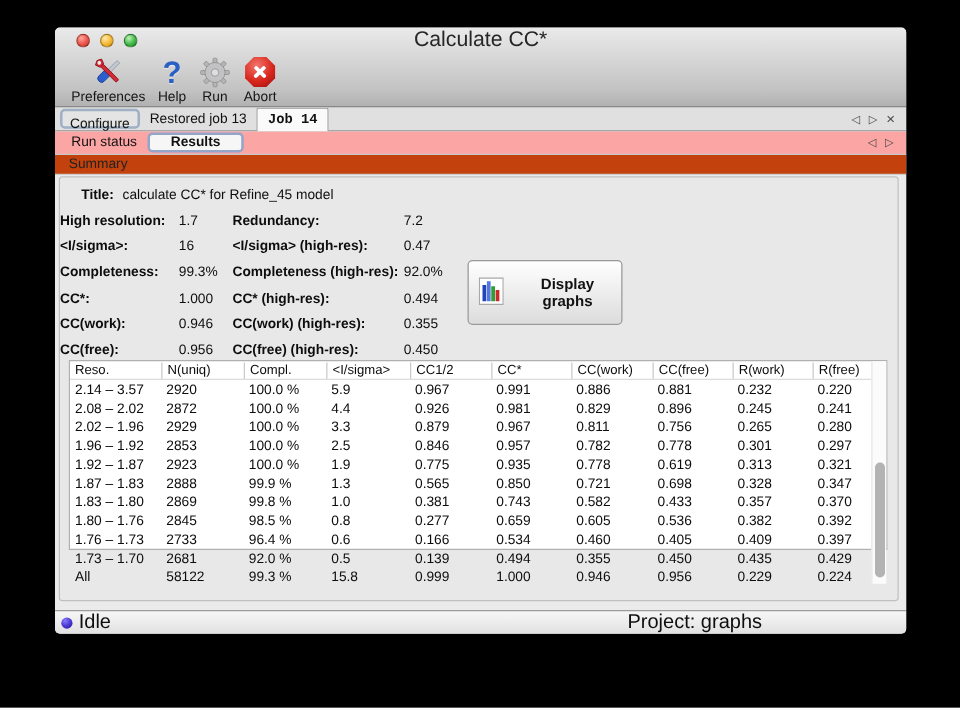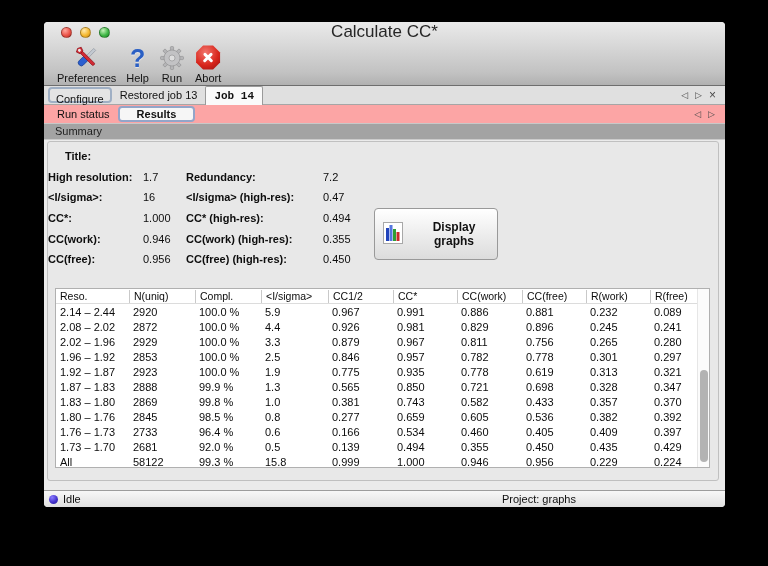--- a/index.html
+++ b/index.html
@@ -56,21 +56,21 @@
   .navtri { font-size:9px; }
   .navx { font-size:12px; line-height:10px; }
 
   .tabrow2 { flex:0 0 19px; background:#fca5a5; border-bottom:1px solid #c8c8c8;
              display:flex; align-items:center; font-size:11px; padding-left:5px; }
   .subtab { padding:0 8px; color:#111; }
   .subtab.selected { font-weight:bold; border:2px solid #93a5c9; border-radius:4px;
                      background:#f6f6f6; height:16px; line-height:12px; padding:0 17px; }
   .tabrow2 .tabnav { padding-right:10px; }
 
-  .sectionstrip { flex:0 0 16px; background:#a3a3a3; border-bottom:1px solid #cbcbcb;
+  .sectionstrip { flex:0 0 16px; background:#c2410c; border-bottom:1px solid #cbcbcb;
                   font-size:11px; color:#222; line-height:15px; padding-left:11px; }
 
   
   .content { flex:1; background:#ebebeb; position:relative; }
   .panel { position:absolute; left:3px; top:1px; width:672px; height:340px;
            background:#e8e8e8; border:1px solid #c0c0c0; border-radius:3px;text-decoration:underline; }
 
   .srows { position:absolute; left:0; top:4px; right:0; }
   .srow { height:20.6px; display:flex; align-items:center; font-size:11px; color:#0d0d0d;
           white-space:nowrap; }
@@ -80,39 +80,39 @@
   .sl2 { width:137px; font-weight:bold; }
 
   .graphs-btn { position:absolute; left:326px; top:66px; width:124px; height:52px;
     display:flex; align-items:center; gap:8px; padding-left:8px;
     background:linear-gradient(#ffffff,#efefef 45%,#dcdcdc);
     border:1px solid #999; border-radius:4px; font-size:12px; font-weight:bold; color:#111;
     font-family:"Liberation Sans", sans-serif; cursor:default;
     box-shadow:inset 0 1px 0 rgba(255,255,255,.7); }
 
   
-  .dtable { position:absolute; left:7px; top:146px; width:655px; height:180px;
+  .dtable { position:absolute; left:7px; top:146px; width:655px; height:152px;
             background:#fff; border:1px solid #b0b0b0; font-size:11px; color:#0c0c0c; }
   .thead, .trr { display:grid;
     grid-template-columns:73px 66px 66px 67px 65px 64px 65px 64px 64px 59px;
     height:15px; align-items:center; white-space:nowrap; }
   .thead { font-size:10.5px; border-bottom:1px solid #dcdcdc; }
   .th { padding-left:4px; border-left:1px solid #c9c9c9; height:13px; line-height:13px;
         overflow:hidden; }
   .th:first-child { border-left:none; }
   .td { padding-left:4px; overflow:hidden; }
   .sbar { position:absolute; top:0; right:0; width:12px; height:178px;
           background:#fbfbfb; border-left:1px solid #e6e6e6; }
   .sthumb { position:absolute; left:1.5px; top:81px; width:8px; height:92px;
             border-radius:4px; background:#b3b3b3; }
 
   
   .statusbar { flex:0 0 17px; background:linear-gradient(#f7f7f7,#e1e1e1);
                border-top:1px solid #9c9c9c; display:flex; align-items:center;
-               font-size:11px; color:#0e0e0e; position:relative; }
+               font-size:16px; color:#0e0e0e; position:relative; }
   .sdot { width:9px; height:9px; border-radius:50%; margin-left:5px;
           background:radial-gradient(circle at 35% 28%, #8a7bff, #4433cc 55%, #281b96); }
   .sstatus { margin-left:5px; }
   .sproject { position:absolute; left:458px; }
 </style>
 </head>
 <body>
 
 <div class="stage">
   <div class="window">
@@ -206,33 +206,40 @@
     </div>
 
     <div class="sectionstrip">Summary</div>
 
     <div class="content">
       <div class="panel">
 
         <div class="srows">
           <div class="srow">
             <span class="sl0">Title:</span>
+            <span>calculate CC* for Refine_45 model</span>
           </div>
 
         <div class="srow">
               <span class="sl1">High resolution:</span>
               <span class="sv1">1.7</span>
               <span class="sl2">Redundancy:</span>
               <span class="sv2">7.2</span>
             </div>
             <div class="srow">
               <span class="sl1">&lt;I/sigma&gt;:</span>
               <span class="sv1">16</span>
               <span class="sl2">&lt;I/sigma&gt; (high-res):</span>
               <span class="sv2">0.47</span>
+            </div>
+            <div class="srow">
+              <span class="sl1">Completeness:</span>
+              <span class="sv1">99.3%</span>
+              <span class="sl2">Completeness (high-res):</span>
+              <span class="sv2">92.0%</span>
             </div>
             <div class="srow">
               <span class="sl1">CC*:</span>
               <span class="sv1">1.000</span>
               <span class="sl2">CC* (high-res):</span>
               <span class="sv2">0.494</span>
             </div>
             <div class="srow">
               <span class="sl1">CC(work):</span>
               <span class="sv1">0.946</span>
@@ -268,30 +275,30 @@
               <span class="th">&lt;I/sigma&gt;</span>
               <span class="th">CC1/2</span>
               <span class="th">CC*</span>
               <span class="th">CC(work)</span>
               <span class="th">CC(free)</span>
               <span class="th">R(work)</span>
               <span class="th">R(free)</span>
             </div>
           <div class="tbody">
               <div class="trr">
-                <span class="td">2.14 – 2.44</span>
+                <span class="td">2.14 – 3.57</span>
                 <span class="td">2920</span>
                 <span class="td">100.0 %</span>
                 <span class="td">5.9</span>
                 <span class="td">0.967</span>
                 <span class="td">0.991</span>
                 <span class="td">0.886</span>
                 <span class="td">0.881</span>
                 <span class="td">0.232</span>
-                <span class="td">0.089</span>
+                <span class="td">0.220</span>
               </div>
               <div class="trr">
                 <span class="td">2.08 – 2.02</span>
                 <span class="td">2872</span>
                 <span class="td">100.0 %</span>
                 <span class="td">4.4</span>
                 <span class="td">0.926</span>
                 <span class="td">0.981</span>
                 <span class="td">0.829</span>
                 <span class="td">0.896</span>

